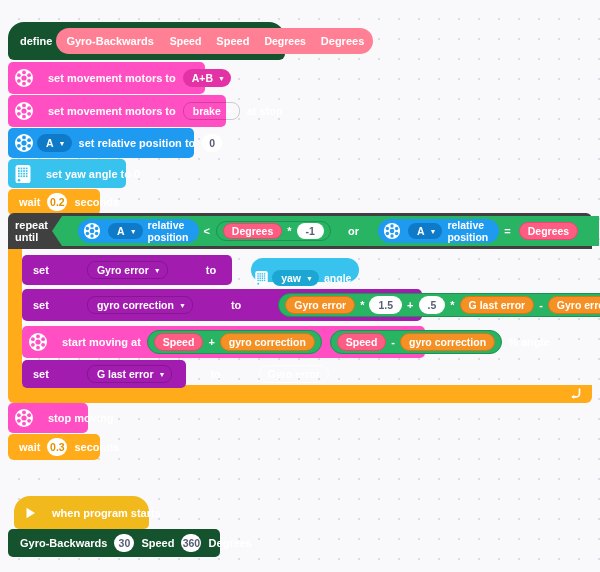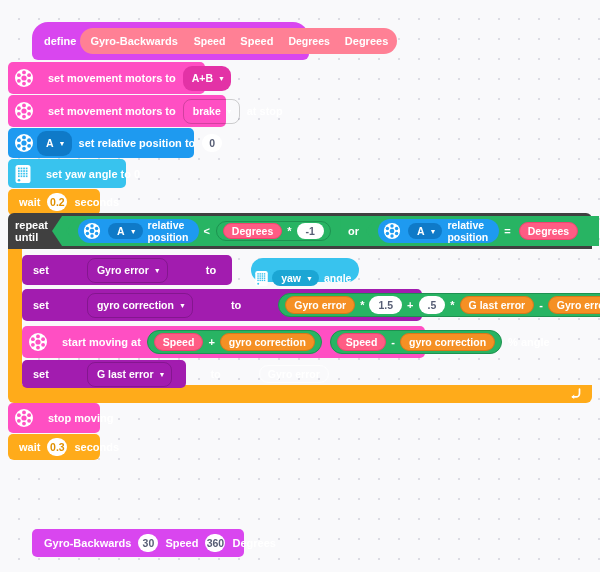--- a/index.html
+++ b/index.html
@@ -33,33 +33,33 @@
   .c-motor  {background:#FF4FC3;}      
   .c-motor-d{background:#E332A6;}
   .c-move   {background:#FF4FC3;}
   .c-sensor {background:#1E9AF0;}      
   .c-sensor-d{background:#0F7AC8;}
   .c-hub    {background:#38C3EE;}      
   .c-hub-d  {background:#1BA6D4;}
   .c-ctrl   {background:#FFAB1A;}
   .c-var    {background:#a21caf;gap:31px;}      
   .c-event  {background:#F2B91C;}      
-  .c-my     {background:#d946ef;margin-left:24px;}      
+  .c-my     {background:#14532d;}      
   .c-my-l   {background:#FF8095;}
 
   
   .oval{
     display:inline-flex;align-items:center;justify-content:center;
     height:18px;border-radius:9px;padding:0 9px;
     font-size:10.5px;font-weight:bold;margin:0 3px;
     box-sizing:border-box;
   }
   .oval-num  {background:#fff;color:#575e75;min-width:20px;}
   .drop{
-    display:inline-flex;align-items:center;height:25px;border-radius:9px;
+    display:inline-flex;align-items:center;height:18px;border-radius:9px;
     padding:0 6px 0 9px;font-size:10.5px;font-weight:bold;color:#fff;margin:0 3px;
     box-sizing:border-box;
   }
   .drop .caret{margin-left:5px;font-size:7px;line-height:1;}
   .drop-boxed{
     border-radius:8px;border:1px solid rgba(0,0,0,.18);
     background:transparent;
   }
   .rep{ 
     display:inline-flex;align-items:center;justify-content:center;
@@ -387,21 +387,21 @@
   <div class="blk c-var" style="left:22px;top:360px;width:164px;height:28px;padding-left:7px;">
     <span class="txt">set</span>
     <span class="drop drop-boxed">
       <span>G last error</span>
       <span class="caret">▼</span>
     </span>
     <span class="txt">to</span>
     <span class="rep" style="background:transparent;border:1px solid rgba(255,255,255,.75);">Gyro error</span>
   </div>
 
-  <div class="blk c-motor" style="left:8px;top:403px;width:92px;height:30px;padding-left:6px;">
+  <div class="blk c-motor" style="left:8px;top:403px;width:80px;height:30px;padding-left:6px;">
     <span class="ic">
       <svg width="20" height="20" viewBox="0 0 20 20">
         <circle cx="10" cy="10" r="9" fill="#fff"></circle>
         <circle cx="10" cy="10" r="2.6" fill="#FF4FC3"></circle>
         <circle cx="10" cy="4.4" r="1.9" fill="#FF4FC3"></circle>
         <circle cx="10" cy="15.6" r="1.9" fill="#FF4FC3"></circle>
         <circle cx="4.9" cy="7.2" r="1.9" fill="#FF4FC3"></circle>
         <circle cx="15.1" cy="7.2" r="1.9" fill="#FF4FC3"></circle>
         <circle cx="4.9" cy="12.8" r="1.9" fill="#FF4FC3"></circle>
         <circle cx="15.1" cy="12.8" r="1.9" fill="#FF4FC3"></circle>
@@ -410,20 +410,29 @@
     <span class="sep"></span>
     <span class="txt">stop moving</span>
   </div>
 
   <div class="blk c-ctrl" style="left:8px;top:434px;width:92px;height:26px;padding-left:7px;border-radius:5px 5px 6px 6px;">
     <span class="txt">wait</span>
     <span class="oval oval-num" style="color:#E09000;">0.3</span>
     <span class="txt">seconds</span>
   </div>
 
+  <div class="blk c-event" style="left:14px;top:496px;width:135px;height:33px;padding-left:8px;border-radius:16px 16px 5px 5px;">
+    <span class="ic">
+      <svg width="16" height="16" viewBox="0 0 16 16">
+        <path d="M4.5 2.8 L13 8 L4.5 13.2 Z" fill="#fff"></path>
+      </svg>
+    </span>
+    <span class="sep" style="background:rgba(255,255,255,.4);"></span>
+    <span class="txt">when program starts</span>
+  </div>
 
   <div class="blk c-my" style="left:8px;top:529px;width:212px;height:28px;padding-left:8px;">
     <span class="txt">Gyro-Backwards</span>
     <span class="oval oval-num">30</span>
     <span class="txt">Speed</span>
     <span class="oval oval-num">360</span>
     <span class="txt">Degrees</span>
   </div>
 
 </div>

